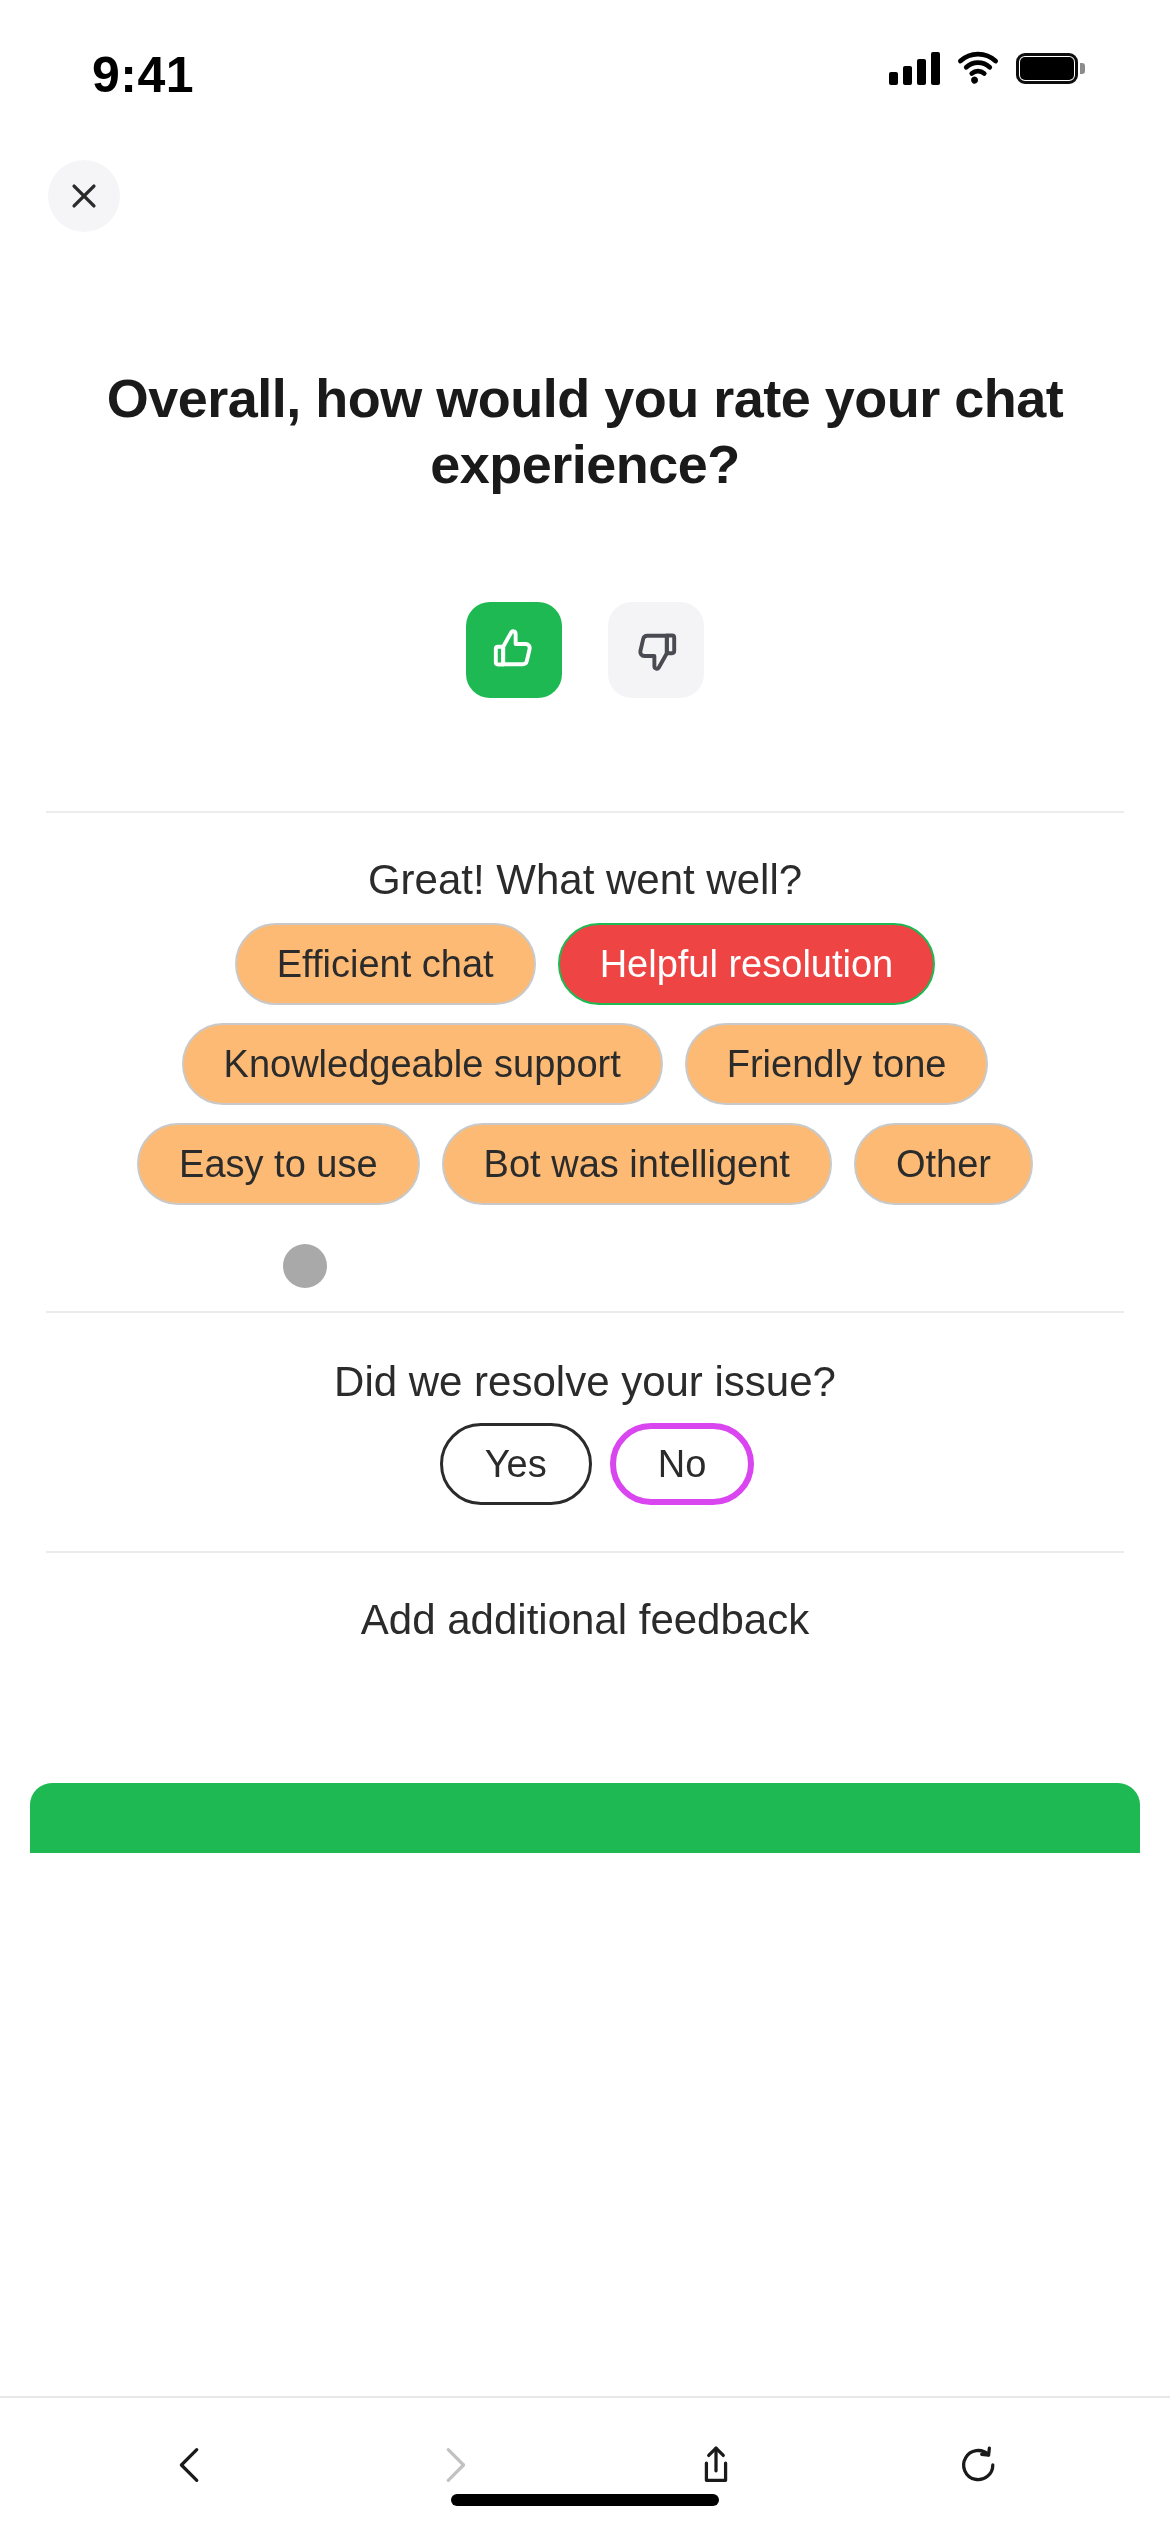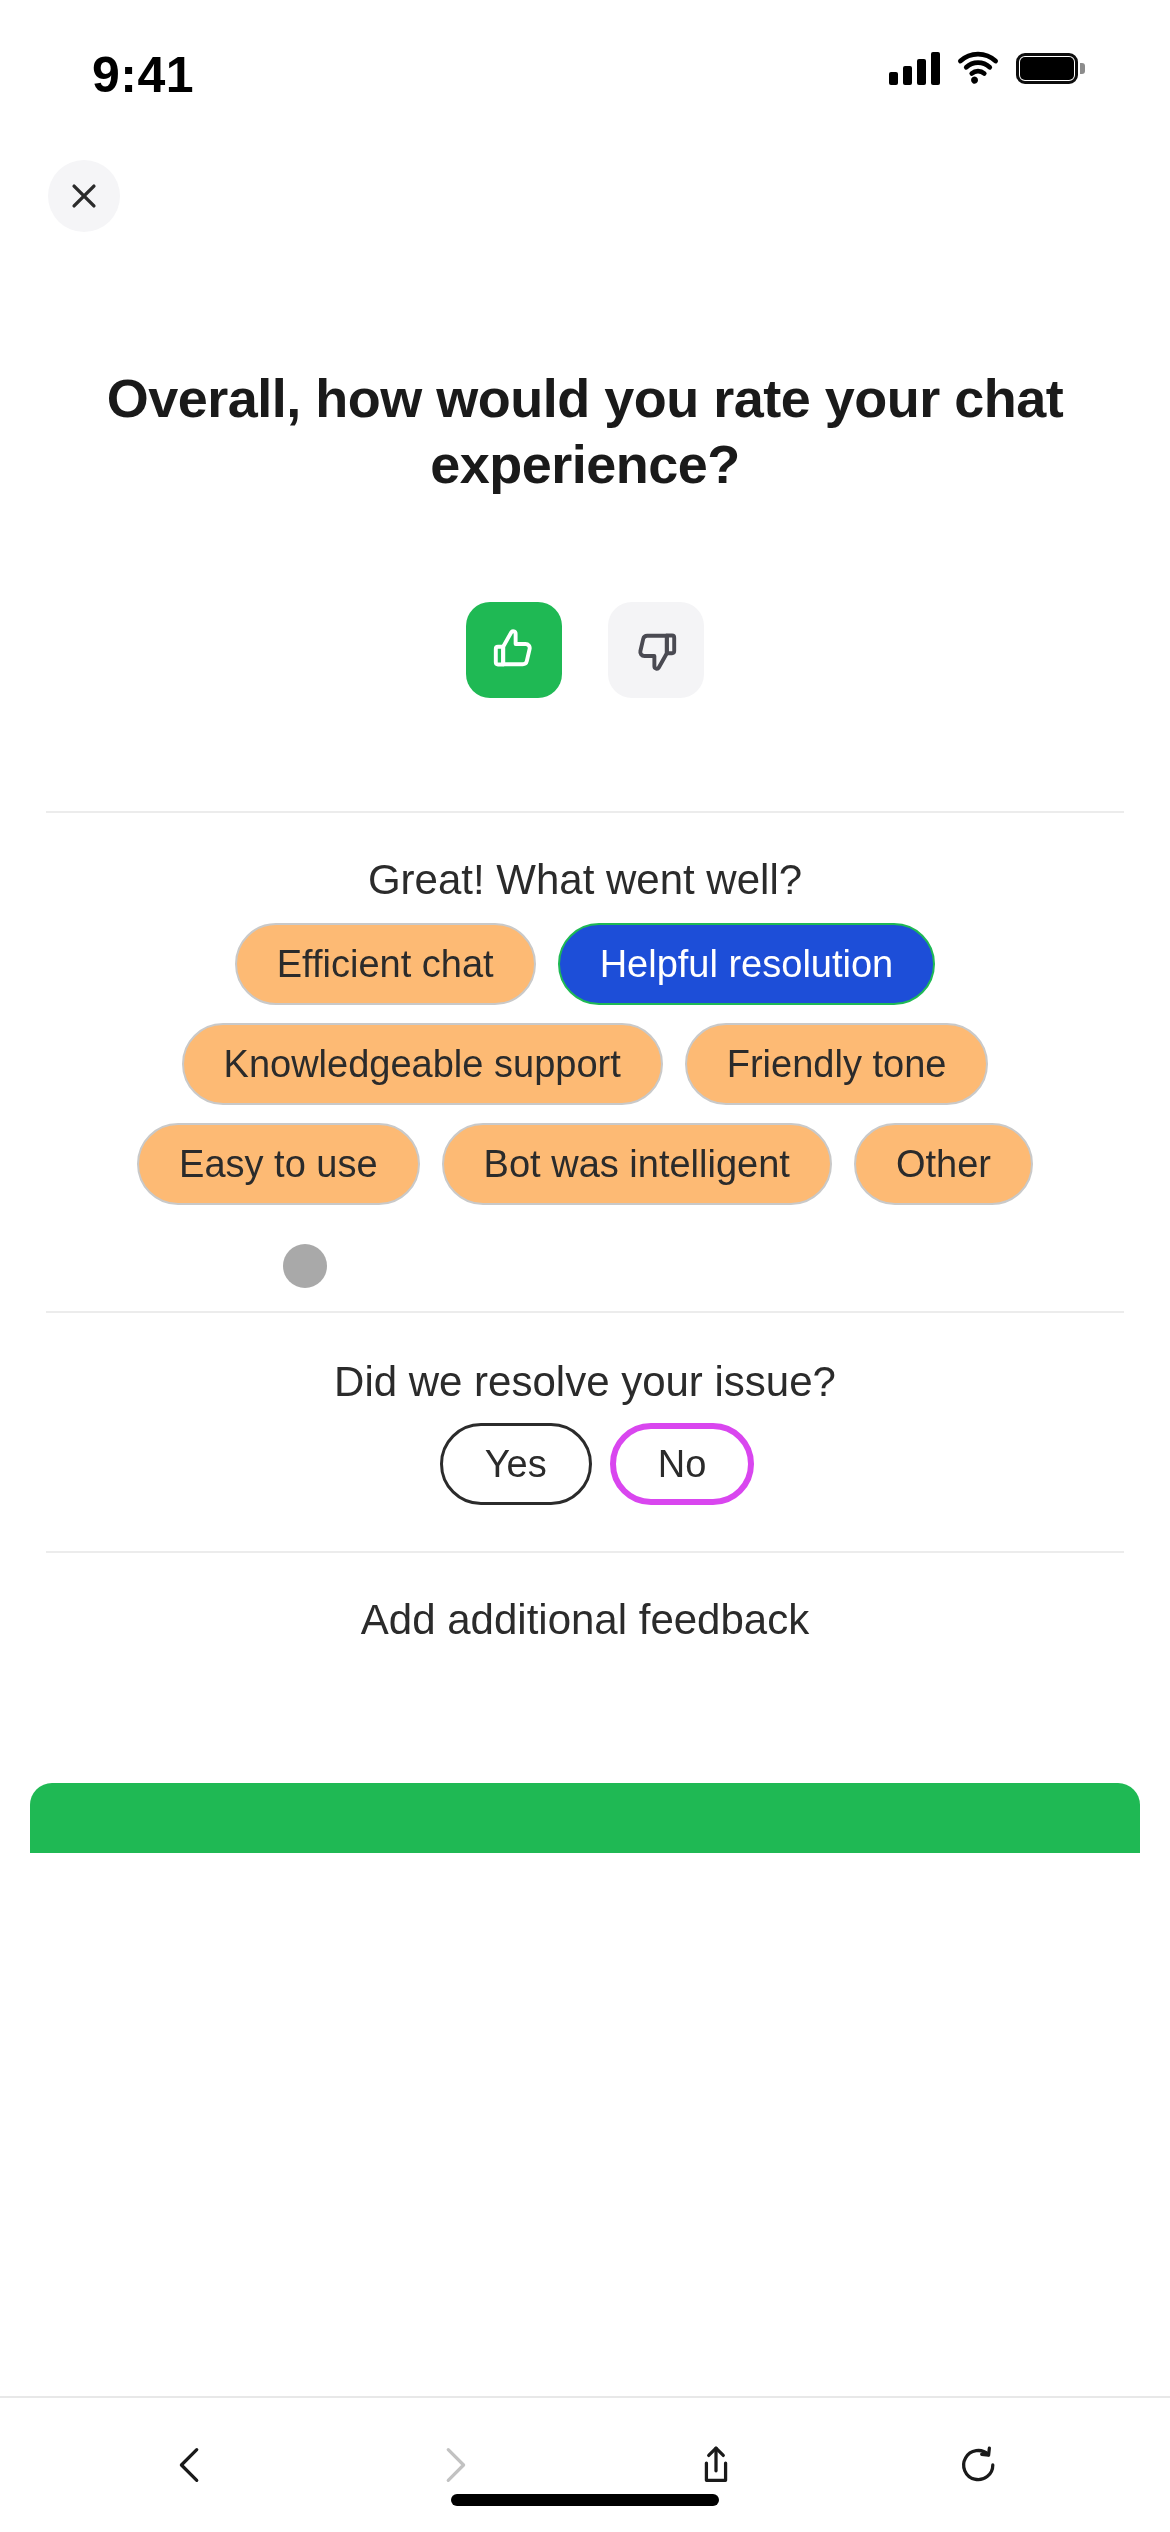--- a/index.html
+++ b/index.html
@@ -96,21 +96,21 @@
     display: flex; flex-wrap: wrap; justify-content: center;
     gap: 18px 22px;
   }
   .chip {
     height: 82px; padding: 0 40px; border-radius: 41px;
     display: flex; align-items: center; justify-content: center;
     font-size: 38px; color: #2b2b2b; background: #fdba74;
     border: 2px solid #c9c9c9; cursor: pointer; white-space: nowrap;
   }
   .chip.selected {
-    background: #1d4ed8; border-color: #1fb954; color: #fff;
+    background: #ef4444; border-color: #1fb954; color: #fff;
   }
 
   .yesno {
     position: absolute; top: 1305px; left: 12px; width: 1170px;
     display: flex; justify-content: center; gap: 18px;
   }
   .yn {
     height: 82px; padding: 0 42px; border-radius: 41px;
     display: flex; align-items: center; justify-content: center;
     font-size: 38px; color: #2b2b2b; background: #fff;

